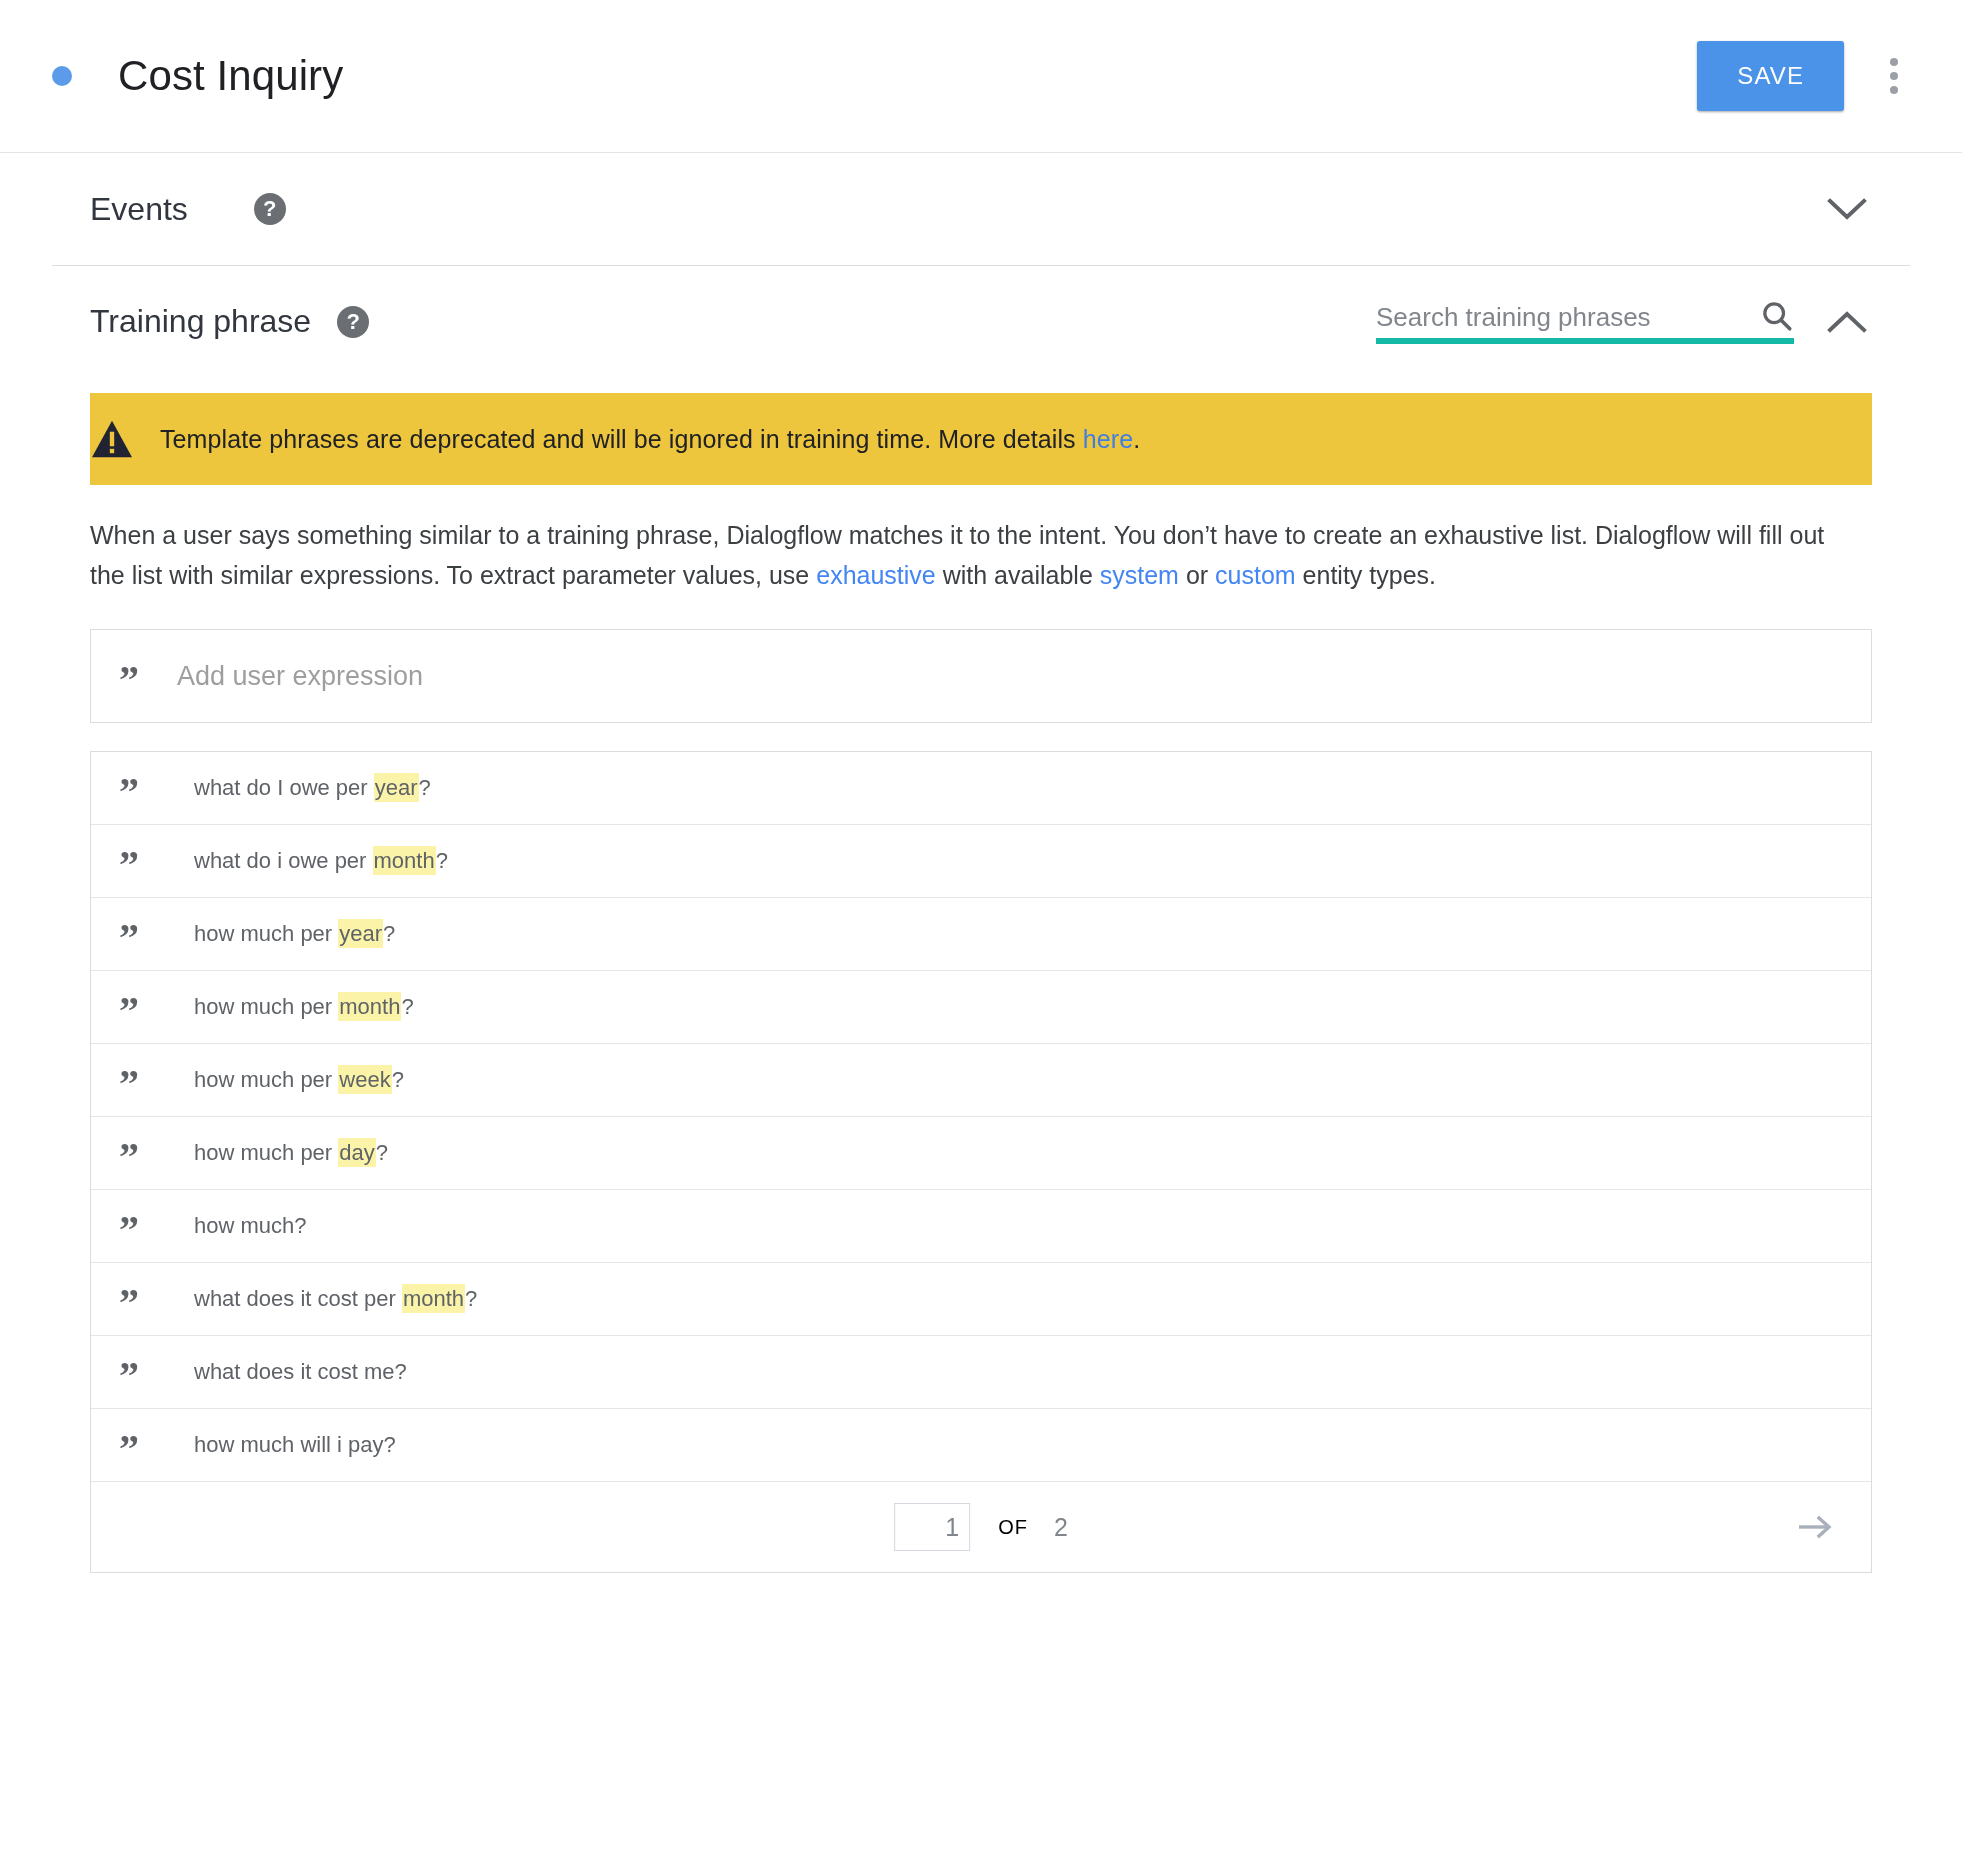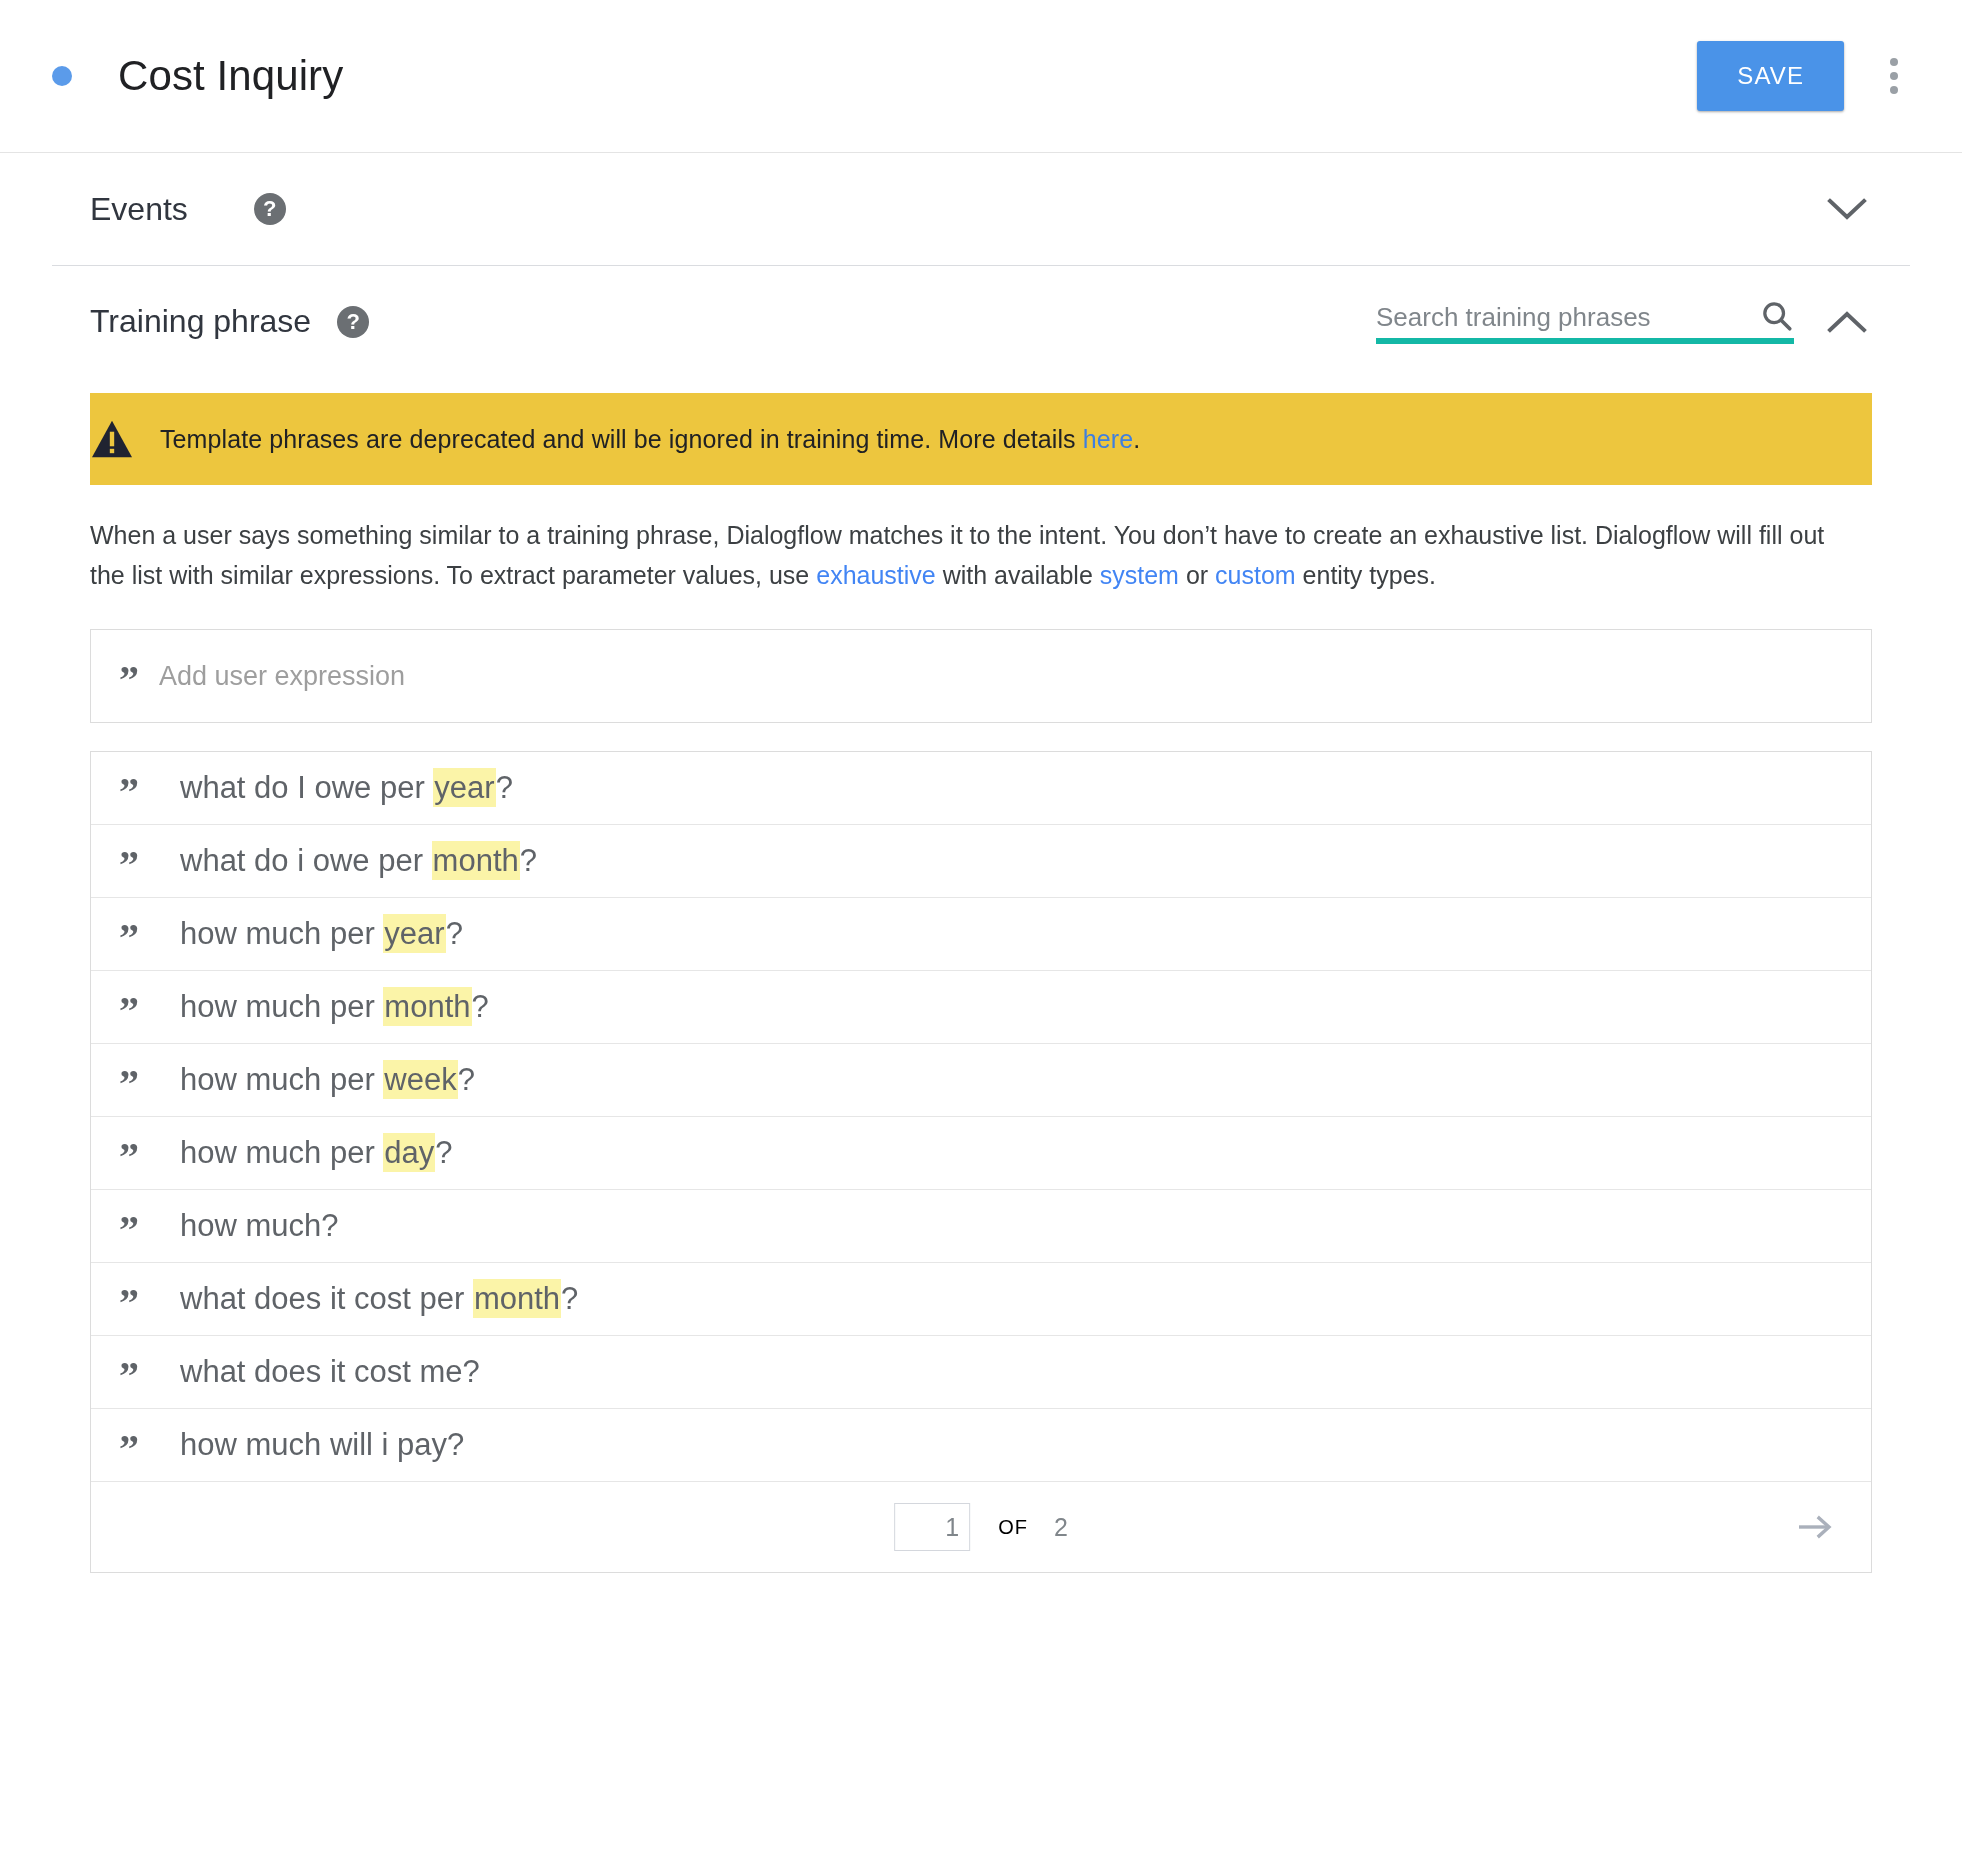--- a/index.html
+++ b/index.html
@@ -204,37 +204,38 @@
   }
   #add-expression-input {
     border: none;
     outline: none;
     font-family: "Liberation Sans", sans-serif;
     font-size: 27px;
     color: #3c4043;
     background: transparent;
     flex: 1 1 auto;
     padding: 0;
+    margin-left: 18px;
   }
   #add-expression-input::placeholder { color: #9e9e9e; }
 
   #phrase-list { margin-top: 28px; }
   .phrase-row {
     height: 73px;
     display: flex;
     align-items: center;
     padding: 0 28px;
     box-sizing: border-box;
     border-bottom: 1px solid #e6e6e6;
     cursor: pointer;
   }
   .phrase-text {
-    font-size: 31px;
+    font-size: 22px;
     color: #5f6368;
-    margin-left: 21px;
+    margin-left: 35px;
     white-space: nowrap;
   }
   .phrase-text mark {
     background: #fbf4a8;
     color: #5f6368;
     padding: 2px 1px;
   }
 
   
   #pagination-row {

